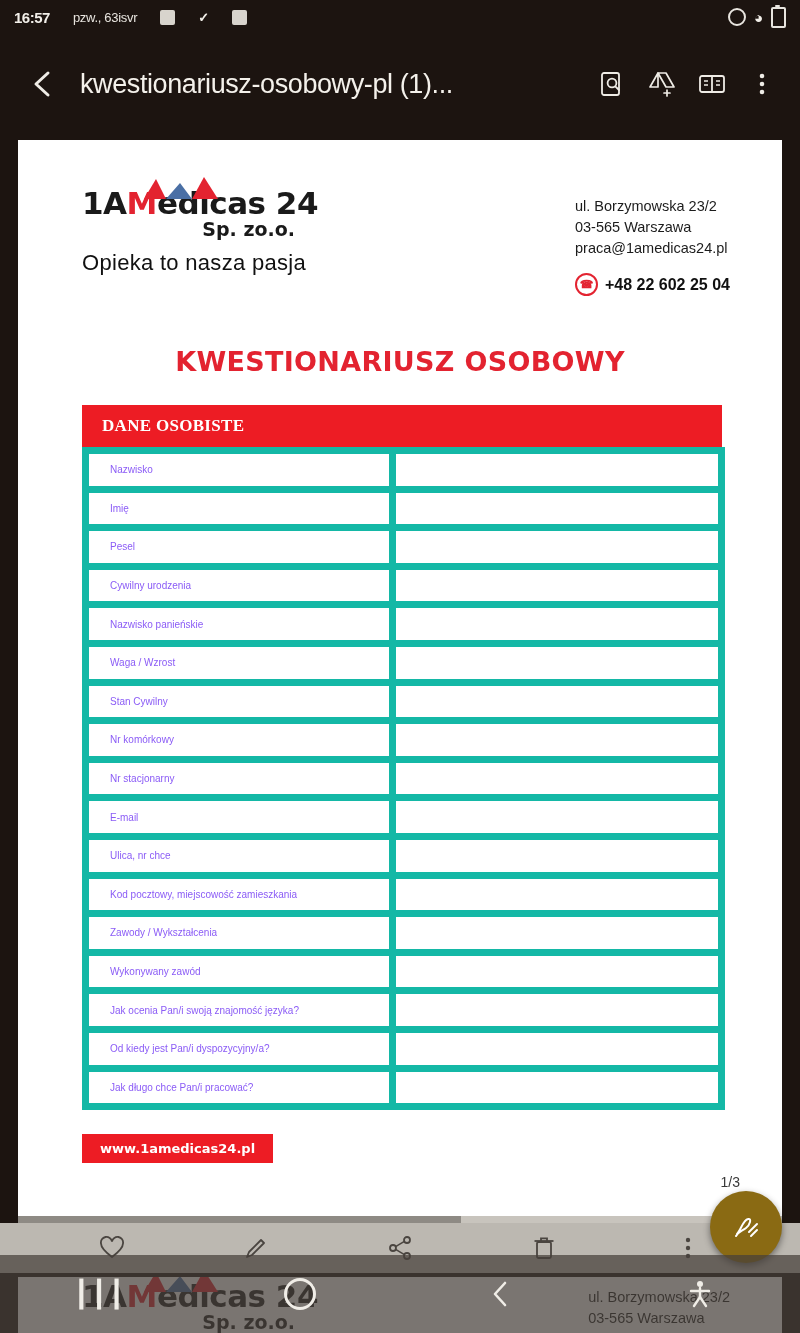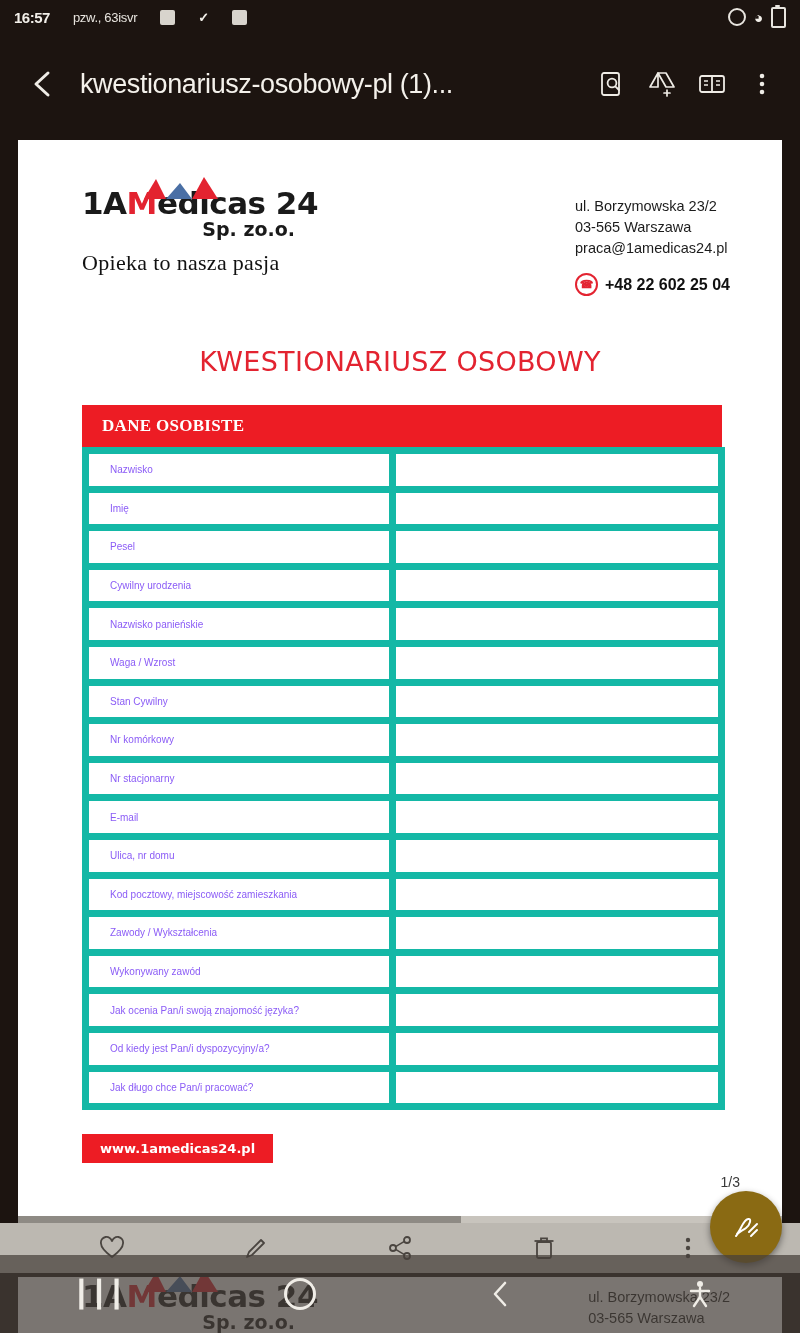--- a/index.html
+++ b/index.html
@@ -149,21 +149,21 @@
     font-family: "DejaVu Sans", sans-serif;
     font-size: 19px;
     font-weight: bold;
     color: #1a1a1a;
     text-align: right;
     width: 213px;
     margin-top: 1px;
     line-height: 1;
   }
   .logo-slogan {
-    font-family: Liberation Serif, serif;
+    font-family: Liberation Sans, sans-serif;
     font-size: 22px;
     color: #111;
     margin-top: 11px;
     letter-spacing: 0.3px;
     white-space: nowrap;
   }
   .contact {
     position: absolute;
     right: 52px;
     top: 56px;
@@ -189,21 +189,21 @@
     color: #e32330;
     font-size: 11px;
     flex: 0 0 auto;
   }
 
   .doc-h1 {
     text-align: center;
     color: #e32330;
     font-family: "DejaVu Sans", sans-serif;
     font-size: 27px;
-    font-weight: normal;
+    font-weight: bold;
     letter-spacing: 0.3px;
     margin-top: 56px;
   }
 
   .section-bar {
     margin: 28px 60px 0 64px;
     background: #ed1c24;
     color: #fff;
     font-weight: bold;
     font-size: 17px;
@@ -477,21 +477,21 @@
           </tr>
           <tr>
             <td class="lbl">Nr stacjonarny</td>
             <td class="val"></td>
           </tr>
           <tr>
             <td class="lbl">E-mail</td>
             <td class="val"></td>
           </tr>
           <tr>
-            <td class="lbl">Ulica, nr domu</td>
+            <td class="lbl">Ulica, nr chce</td>
             <td class="val"></td>
           </tr>
           <tr>
             <td class="lbl">Kod pocztowy, miejscowość zamieszkania</td>
             <td class="val"></td>
           </tr>
           <tr>
             <td class="lbl">Zawody / Wykształcenia</td>
             <td class="val"></td>
           </tr>

